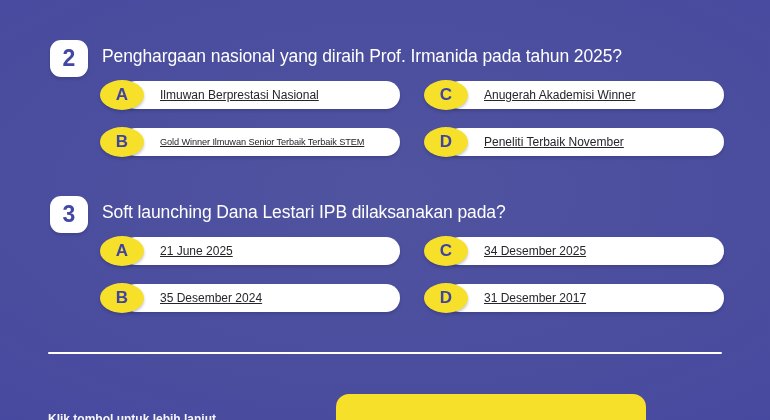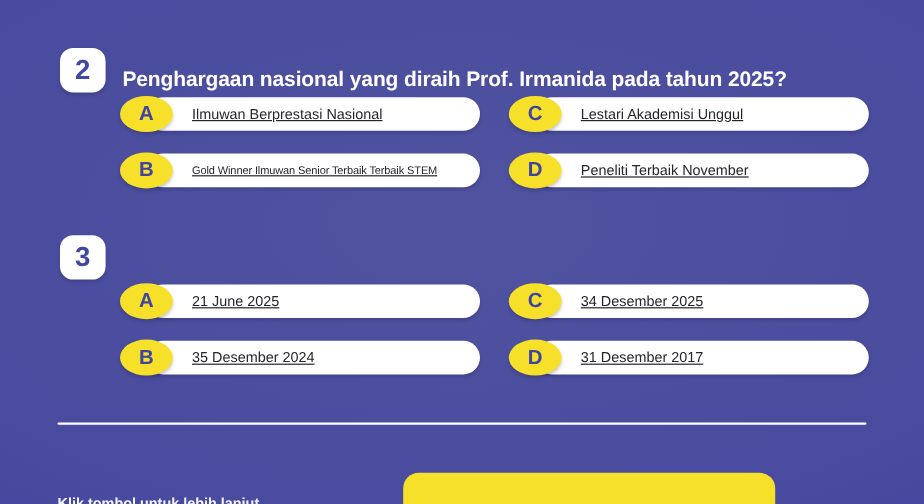--- a/index.html
+++ b/index.html
@@ -48,23 +48,23 @@
     line-height: 37px;
     text-align: center;
     font-size: 23px;
     font-weight: bold;
     color: #4347a4;
     letter-spacing: 0px;
   }
   .q-title {
     position: absolute;
     left: 102px;
-    top: 16px;
+    top: 6px;
     font-size: 17.5px;
-    font-weight: bold;
+    font-weight: normal;
     color: #ffffff;
     letter-spacing: -0.1px;
     white-space: nowrap;
   }
   
   .options-grid {
     position: relative;
   }
   .option {
     position: absolute;
@@ -183,39 +183,40 @@
           <span>B</span>
         </div>
         <div class="opt-text small">Gold Winner Ilmuwan Senior Terbaik Terbaik STEM</div>
       </div>
 
       <div class="option col-right row-top">
         <div class="pill"></div>
         <div class="letter-badge">
           <span>C</span>
         </div>
-        <div class="opt-text">Lestari Akademisi Unggul</div>
+        <div class="opt-text">Anugerah Akademisi Winner</div>
       </div>
 
       <div class="option col-right row-bottom">
         <div class="pill"></div>
         <div class="letter-badge">
           <span>D</span>
         </div>
         <div class="opt-text">Peneliti Terbaik November</div>
       </div>
 
     </div>
   </div>
 
   <div class="question-block" style="top:196px;">
     <div class="q-header">
       <div class="q-number-badge">
         <span>3</span>
       </div>
+      <div class="q-title">Soft launching Dana Lestari IPB dilaksanakan pada?</div>
     </div>
 
     <div class="options-grid" style="height:78px;">
 
       <div class="option col-left row-top">
         <div class="pill"></div>
         <div class="letter-badge">
           <span>A</span>
         </div>
         <div class="opt-text">21 June 2025</div>

